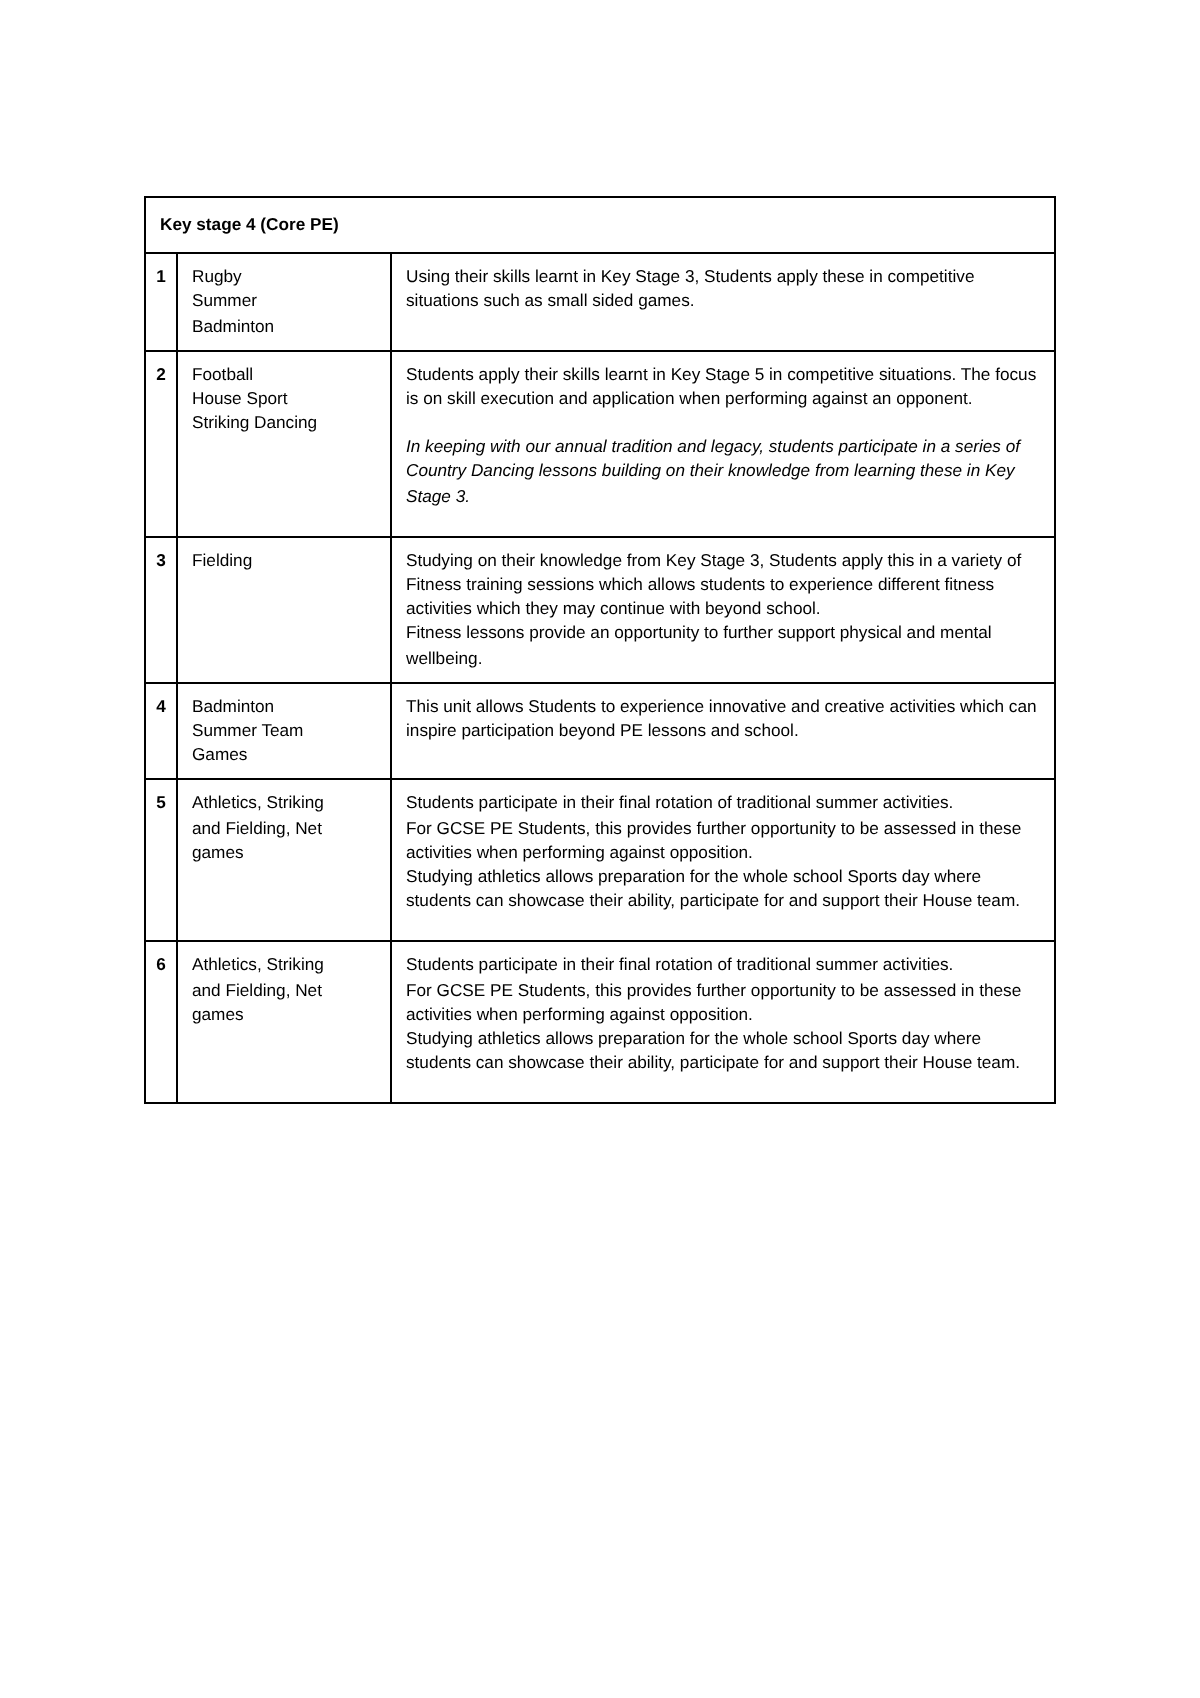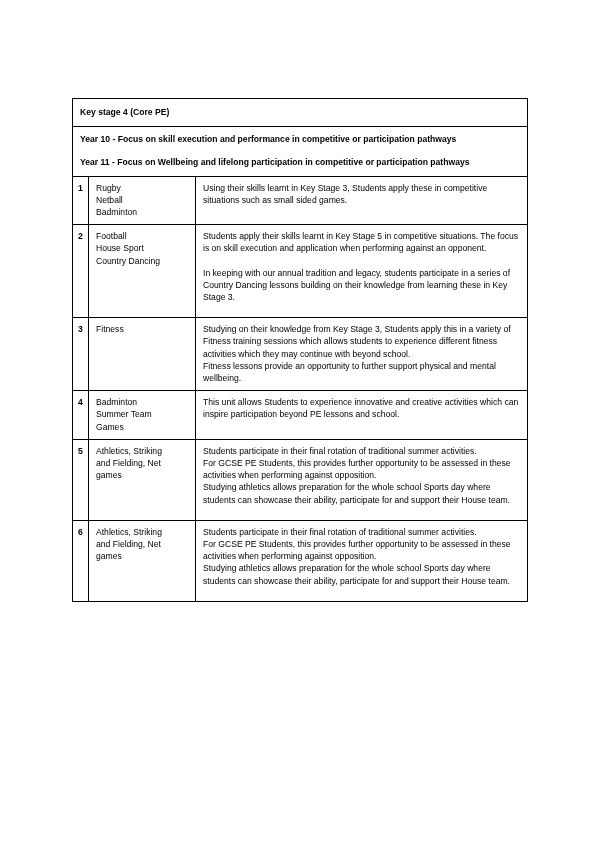--- a/index.html
+++ b/index.html
@@ -71,80 +71,75 @@
   td.desc-cell {
     padding-left: 7px;
     margin-left: 48px;
   }
   .act-cell div,
   .desc-cell div {
     margin: 0;
   }
   .desc-cell .para-gap {
     margin-top: 12px;
+    font-style: italic;
   }
   .row-tall td {
     padding-bottom: 14px;
   }
 </style>
 </head>
 <body>
 
 <div class="page">
   <table class="curriculum-table">
     <colgroup>
       <col class="col-num">
       <col class="col-act">
       <col class="col-desc">
     </colgroup>
     <tbody>
       <tr>
         <td class="hdr-cell hdr-title" colspan="3">Key stage 4 (Core PE)</td>
       </tr>
-      <tr>
-        <td class="hdr-cell hdr-focus" colspan="3" id="focus-cell">
-            <p>Year 10 - Focus on skill execution and performance in competitive or participation pathways</p>
-            <p>Year 11 - Focus on Wellbeing and lifelong participation in competitive or participation pathways</p>
-          </td>
-      </tr>
     </tbody>
     <tbody id="rows-body">
         <tr>
           <td class="num-cell">1</td>
           <td class="act-cell">
             <div>Rugby</div>
-            <div>Netball</div>
+            <div>Summer</div>
             <div>Badminton</div>
           </td>
           <td class="desc-cell">
             <div>
               <div>Using their skills learnt in Key Stage 3, Students apply these in competitive situations such as small sided games.</div>
             </div>
           </td>
         </tr>
         <tr class="row-tall">
           <td class="num-cell">2</td>
           <td class="act-cell">
             <div>Football</div>
             <div>House Sport</div>
-            <div>Country Dancing</div>
+            <div>Striking Dancing</div>
           </td>
           <td class="desc-cell">
             <div>
               <div>Students apply their skills learnt in Key Stage 5 in competitive situations. The focus is on skill execution and application when performing against an opponent.</div>
             </div>
             <div class="para-gap">
               <div>In keeping with our annual tradition and legacy, students participate in a series of Country Dancing lessons building on their knowledge from learning these in Key Stage 3.</div>
             </div>
           </td>
         </tr>
         <tr>
           <td class="num-cell">3</td>
           <td class="act-cell">
-            <div>Fitness</div>
+            <div>Fielding</div>
           </td>
           <td class="desc-cell">
             <div>
               <div>Studying on their knowledge from Key Stage 3, Students apply this in a variety of Fitness training sessions which allows students to experience different fitness activities which they may continue with beyond school.</div>
               <div>Fitness lessons provide an opportunity to further support physical and mental wellbeing.</div>
             </div>
           </td>
         </tr>
         <tr>
           <td class="num-cell">4</td>

